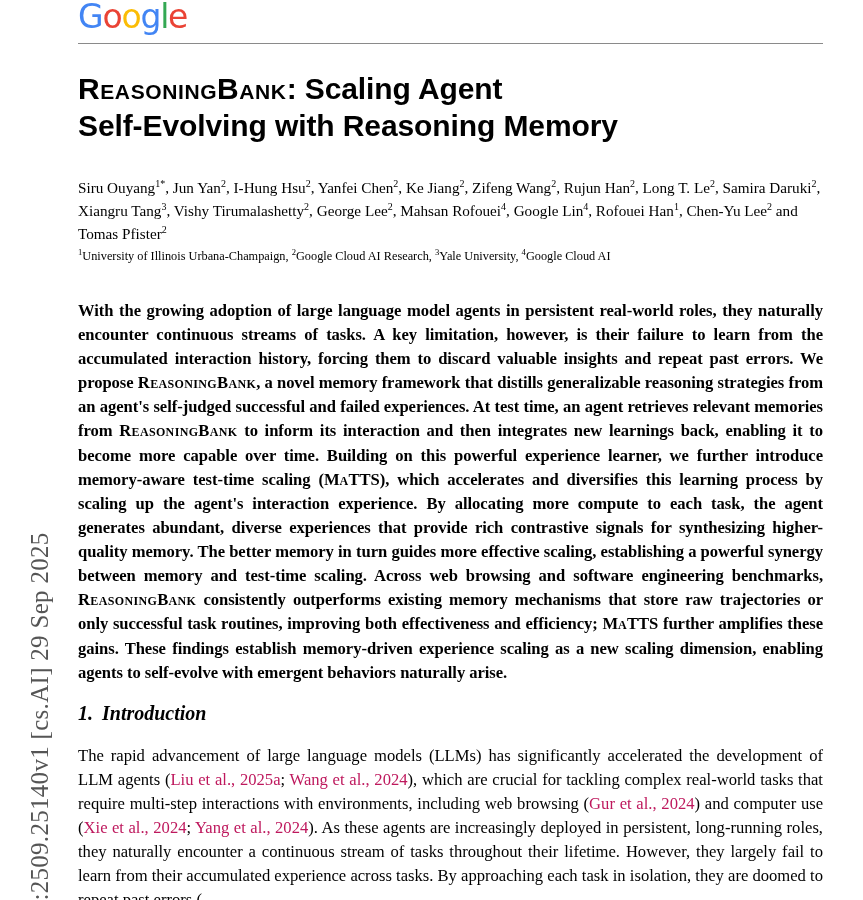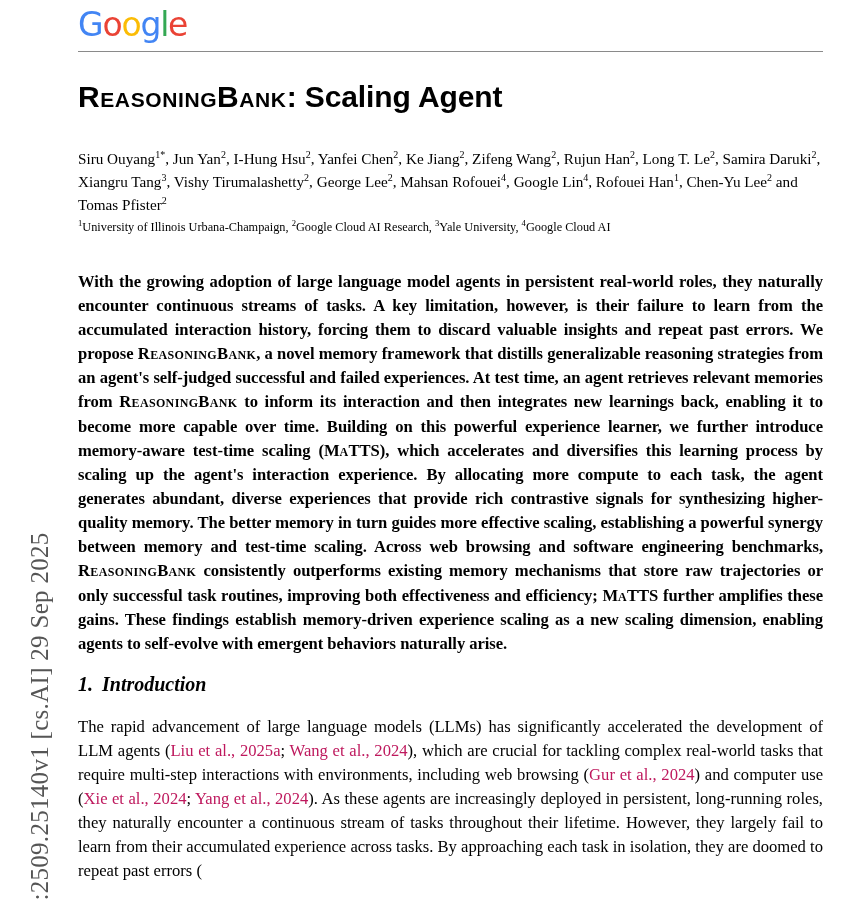--- a/index.html
+++ b/index.html
@@ -44,21 +44,20 @@
   #page {
     position: absolute;
     left: 78px;
     top: 0;
     width: 745px;
     height: 900px;
   }
 
   
   #header {
-    padding-top: 8px;
   }
   .glogo {
     font-family: "DejaVu Sans", "Liberation Sans", sans-serif;
     font-size: 33px;
     letter-spacing: -1.2px;
     line-height: 1;
     display: inline-block;
     font-weight: 400;
   }
   .glogo span { display: inline; }
@@ -143,20 +142,21 @@
 
   <div id="header">
     <div class="glogo">
       <span style="color:#4285F4">G</span><span style="color:#EA4335">o</span><span style="color:#FBBC05">o</span><span style="color:#4285F4">g</span><span style="color:#34A853">l</span><span style="color:#EA4335">e</span>
     </div>
     <hr class="rule">
   </div>
 
   <h1 id="title">
     <span class="smallcaps">ReasoningBank</span><span>: Scaling Agent</span><br>
+    <span>Self-Evolving with Reasoning Memory</span>
   </h1>
 
   <div id="authors">
     <span><span>Siru Ouyang</span><sup>1*</sup></span>,
     <span><span>Jun Yan</span><sup>2</sup></span>,
     <span><span>I-Hung Hsu</span><sup>2</sup></span>,
     <span><span>Yanfei Chen</span><sup>2</sup></span>,
     <span><span>Ke Jiang</span><sup>2</sup></span>,
     <span><span>Zifeng Wang</span><sup>2</sup></span>,
     <span><span>Rujun Han</span><sup>2</sup></span>,

